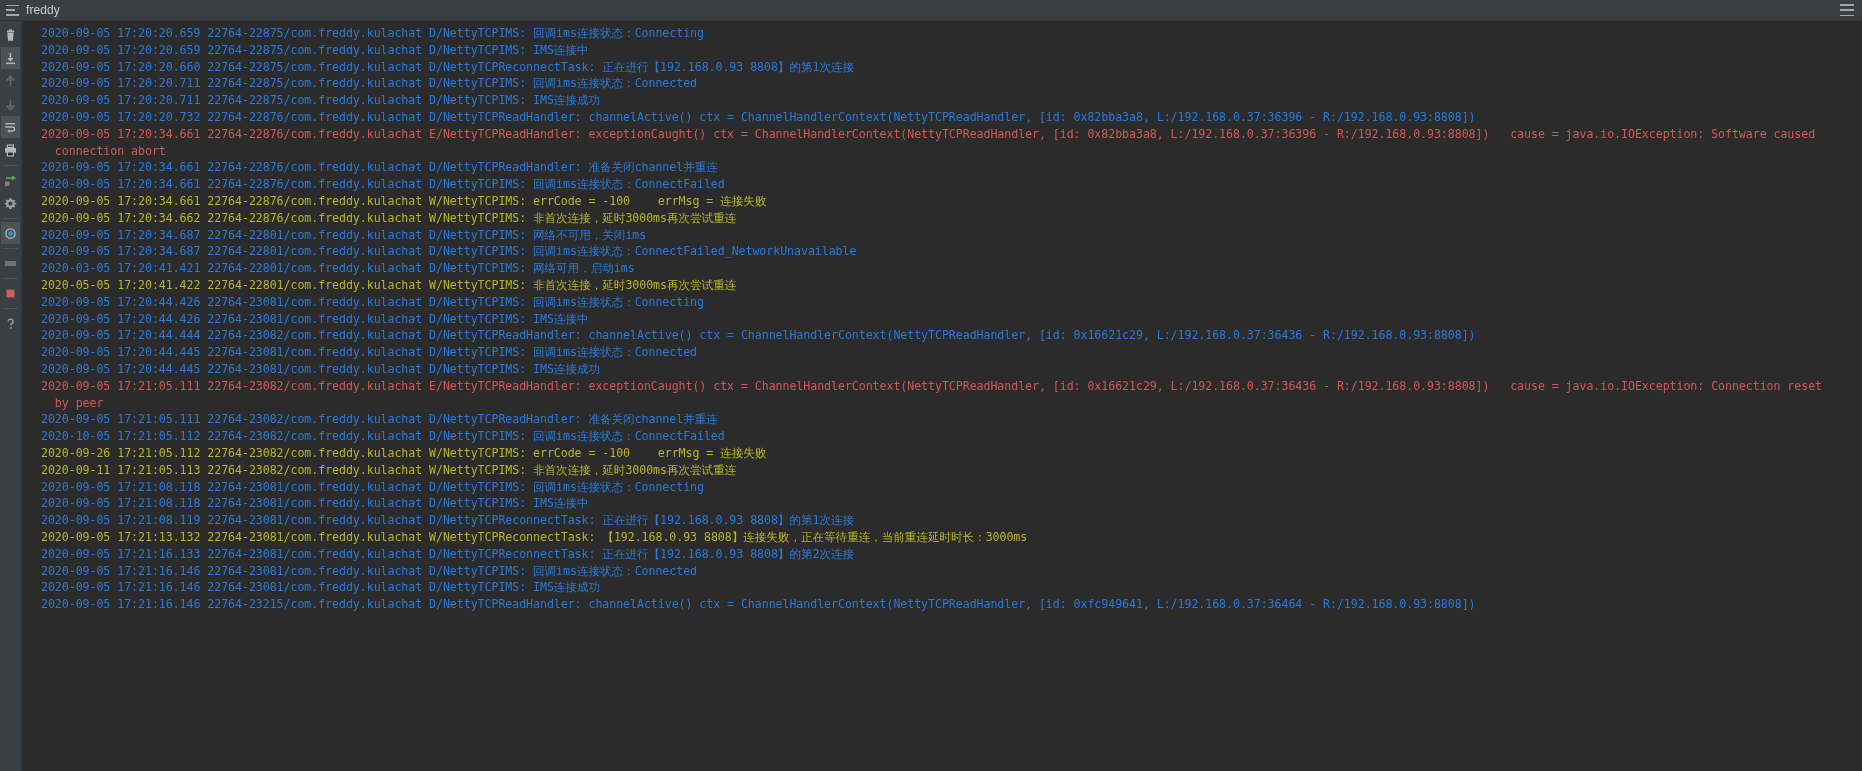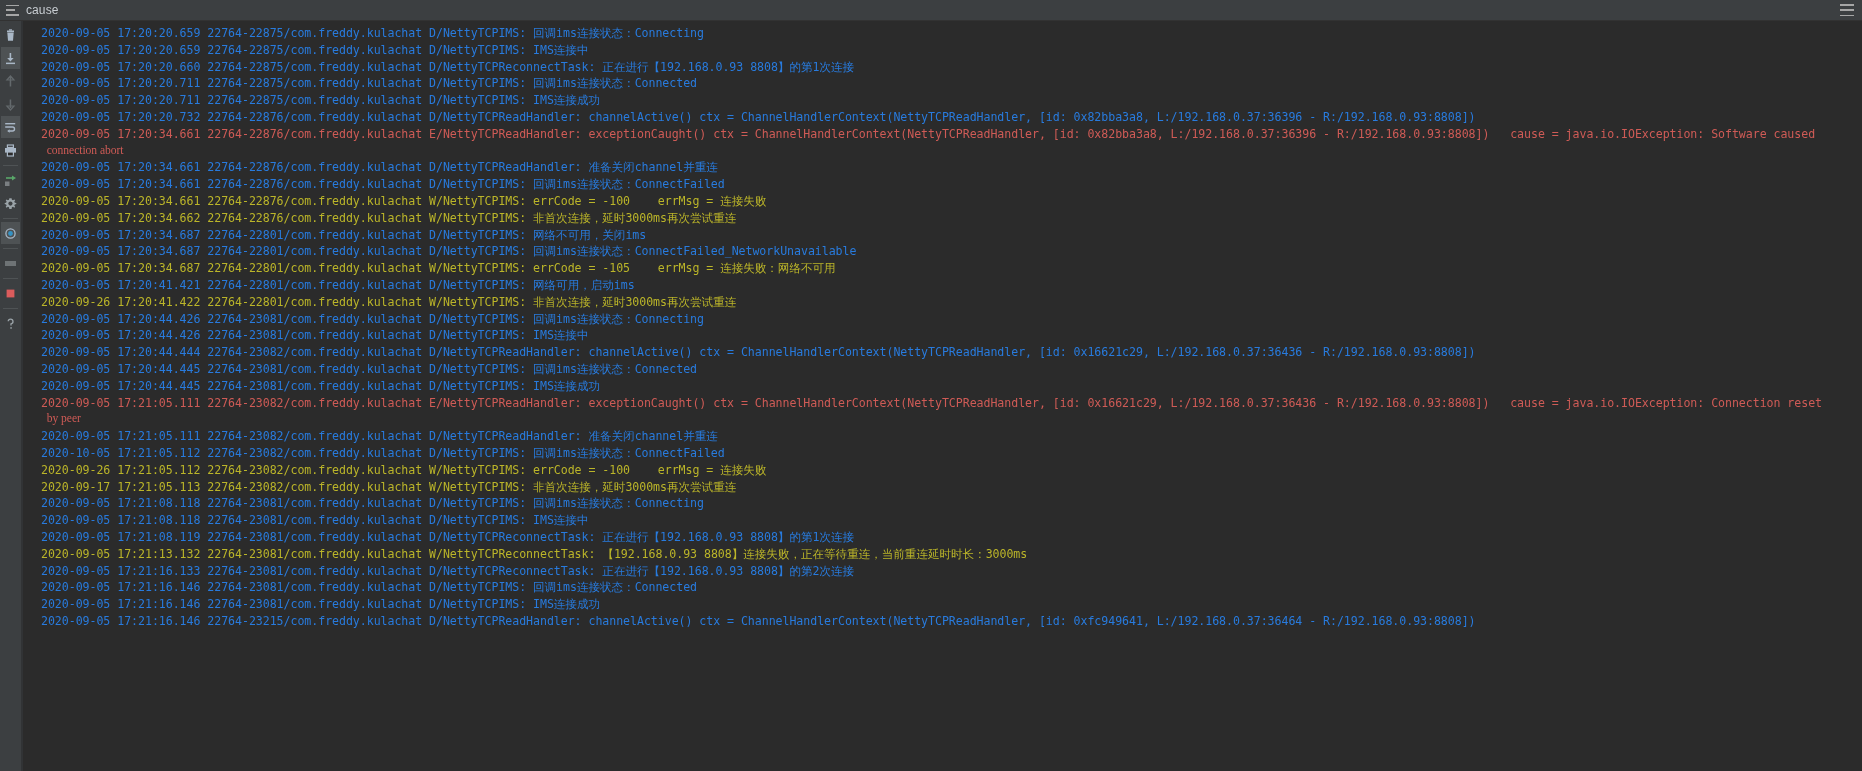--- a/index.html
+++ b/index.html
@@ -149,21 +149,21 @@
     overflow: hidden;
   }
   .logline {
     font-family: "DejaVu Sans Mono", monospace;
     font-size: 11.6px;
     line-height: 16.8px;
     white-space: pre;
     padding-left: 20px;
     letter-spacing: -0.05px;
   }
-  .logline.cont { padding-left: 20px; font-family: Liberation Serif, serif; }
+  .logline.cont { padding-left: 20px; }
   .lv-D { color: #287bde; }
   .lv-W { color: #bbb529; }
   .lv-E { color: #cf5b56; }
 
   
   .rightbar {
     position: absolute;
     right: 0;
     top: 0;
     bottom: 0;
@@ -175,21 +175,21 @@
 
 <div id="app">
 
   <div class="titlebar">
     <div class="titlebar-left">
       <div class="tb-menu-icon">
         <i></i>
           <i></i>
           <i></i>
       </div>
-      <span class="tb-title">cause</span>
+      <span class="tb-title">freddy</span>
     </div>
     <div class="titlebar-right">
       <div class="tb-right-icon">
         <i></i>
           <i></i>
           <i></i>
       </div>
     </div>
   </div>
 
@@ -306,34 +306,33 @@
           <div class="logline lv-D">2020-09-05 17:20:20.711 22764-22875/com.freddy.kulachat D/NettyTCPIMS: IMS连接成功</div>
           <div class="logline lv-D">2020-09-05 17:20:20.732 22764-22876/com.freddy.kulachat D/NettyTCPReadHandler: channelActive() ctx = ChannelHandlerContext(NettyTCPReadHandler, [id: 0x82bba3a8, L:/192.168.0.37:36396 - R:/192.168.0.93:8808])</div>
           <div class="logline lv-E">2020-09-05 17:20:34.661 22764-22876/com.freddy.kulachat E/NettyTCPReadHandler: exceptionCaught() ctx = ChannelHandlerContext(NettyTCPReadHandler, [id: 0x82bba3a8, L:/192.168.0.37:36396 - R:/192.168.0.93:8808])   cause = java.io.IOException: Software caused</div>
           <div class="logline lv-E cont">  connection abort</div>
           <div class="logline lv-D">2020-09-05 17:20:34.661 22764-22876/com.freddy.kulachat D/NettyTCPReadHandler: 准备关闭channel并重连</div>
           <div class="logline lv-D">2020-09-05 17:20:34.661 22764-22876/com.freddy.kulachat D/NettyTCPIMS: 回调ims连接状态：ConnectFailed</div>
           <div class="logline lv-W">2020-09-05 17:20:34.661 22764-22876/com.freddy.kulachat W/NettyTCPIMS: errCode = -100    errMsg = 连接失败</div>
           <div class="logline lv-W">2020-09-05 17:20:34.662 22764-22876/com.freddy.kulachat W/NettyTCPIMS: 非首次连接，延时3000ms再次尝试重连</div>
           <div class="logline lv-D">2020-09-05 17:20:34.687 22764-22801/com.freddy.kulachat D/NettyTCPIMS: 网络不可用，关闭ims</div>
           <div class="logline lv-D">2020-09-05 17:20:34.687 22764-22801/com.freddy.kulachat D/NettyTCPIMS: 回调ims连接状态：ConnectFailed_NetworkUnavailable</div>
-          <div class="logline lv-W">2020-09-05 17:20:34.687 22764-22801/com.freddy.kulachat W/NettyTCPIMS: errCode = -105    errMsg = 连接失败：网络不可用</div>
           <div class="logline lv-D">2020-03-05 17:20:41.421 22764-22801/com.freddy.kulachat D/NettyTCPIMS: 网络可用，启动ims</div>
-          <div class="logline lv-W">2020-09-26 17:20:41.422 22764-22801/com.freddy.kulachat W/NettyTCPIMS: 非首次连接，延时3000ms再次尝试重连</div>
+          <div class="logline lv-W">2020-05-05 17:20:41.422 22764-22801/com.freddy.kulachat W/NettyTCPIMS: 非首次连接，延时3000ms再次尝试重连</div>
           <div class="logline lv-D">2020-09-05 17:20:44.426 22764-23081/com.freddy.kulachat D/NettyTCPIMS: 回调ims连接状态：Connecting</div>
           <div class="logline lv-D">2020-09-05 17:20:44.426 22764-23081/com.freddy.kulachat D/NettyTCPIMS: IMS连接中</div>
           <div class="logline lv-D">2020-09-05 17:20:44.444 22764-23082/com.freddy.kulachat D/NettyTCPReadHandler: channelActive() ctx = ChannelHandlerContext(NettyTCPReadHandler, [id: 0x16621c29, L:/192.168.0.37:36436 - R:/192.168.0.93:8808])</div>
           <div class="logline lv-D">2020-09-05 17:20:44.445 22764-23081/com.freddy.kulachat D/NettyTCPIMS: 回调ims连接状态：Connected</div>
           <div class="logline lv-D">2020-09-05 17:20:44.445 22764-23081/com.freddy.kulachat D/NettyTCPIMS: IMS连接成功</div>
           <div class="logline lv-E">2020-09-05 17:21:05.111 22764-23082/com.freddy.kulachat E/NettyTCPReadHandler: exceptionCaught() ctx = ChannelHandlerContext(NettyTCPReadHandler, [id: 0x16621c29, L:/192.168.0.37:36436 - R:/192.168.0.93:8808])   cause = java.io.IOException: Connection reset</div>
           <div class="logline lv-E cont">  by peer</div>
           <div class="logline lv-D">2020-09-05 17:21:05.111 22764-23082/com.freddy.kulachat D/NettyTCPReadHandler: 准备关闭channel并重连</div>
           <div class="logline lv-D">2020-10-05 17:21:05.112 22764-23082/com.freddy.kulachat D/NettyTCPIMS: 回调ims连接状态：ConnectFailed</div>
           <div class="logline lv-W">2020-09-26 17:21:05.112 22764-23082/com.freddy.kulachat W/NettyTCPIMS: errCode = -100    errMsg = 连接失败</div>
-          <div class="logline lv-W">2020-09-17 17:21:05.113 22764-23082/com.freddy.kulachat W/NettyTCPIMS: 非首次连接，延时3000ms再次尝试重连</div>
+          <div class="logline lv-W">2020-09-11 17:21:05.113 22764-23082/com.freddy.kulachat W/NettyTCPIMS: 非首次连接，延时3000ms再次尝试重连</div>
           <div class="logline lv-D">2020-09-05 17:21:08.118 22764-23081/com.freddy.kulachat D/NettyTCPIMS: 回调ims连接状态：Connecting</div>
           <div class="logline lv-D">2020-09-05 17:21:08.118 22764-23081/com.freddy.kulachat D/NettyTCPIMS: IMS连接中</div>
           <div class="logline lv-D">2020-09-05 17:21:08.119 22764-23081/com.freddy.kulachat D/NettyTCPReconnectTask: 正在进行【192.168.0.93 8808】的第1次连接</div>
           <div class="logline lv-W">2020-09-05 17:21:13.132 22764-23081/com.freddy.kulachat W/NettyTCPReconnectTask: 【192.168.0.93 8808】连接失败，正在等待重连，当前重连延时时长：3000ms</div>
           <div class="logline lv-D">2020-09-05 17:21:16.133 22764-23081/com.freddy.kulachat D/NettyTCPReconnectTask: 正在进行【192.168.0.93 8808】的第2次连接</div>
           <div class="logline lv-D">2020-09-05 17:21:16.146 22764-23081/com.freddy.kulachat D/NettyTCPIMS: 回调ims连接状态：Connected</div>
           <div class="logline lv-D">2020-09-05 17:21:16.146 22764-23081/com.freddy.kulachat D/NettyTCPIMS: IMS连接成功</div>
           <div class="logline lv-D">2020-09-05 17:21:16.146 22764-23215/com.freddy.kulachat D/NettyTCPReadHandler: channelActive() ctx = ChannelHandlerContext(NettyTCPReadHandler, [id: 0xfc949641, L:/192.168.0.37:36464 - R:/192.168.0.93:8808])</div>
         </div>
       <div class="rightbar"></div>

